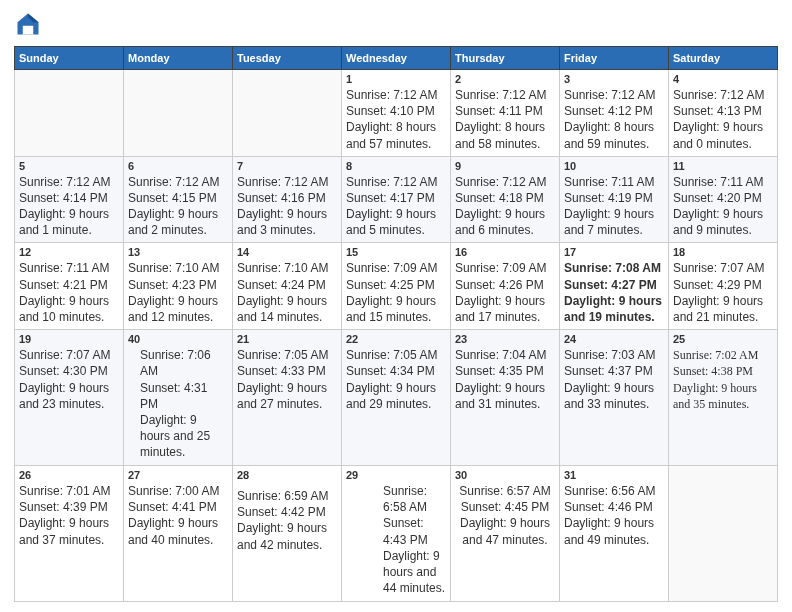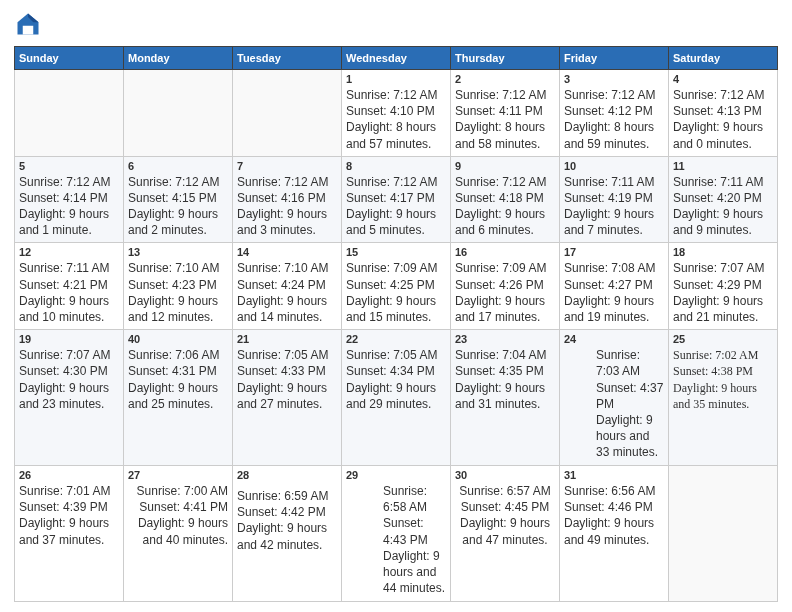--- a/index.html
+++ b/index.html
@@ -239,41 +239,41 @@
 Daylight: 9 hours and 15 minutes.</div>
           </td>
           <td>
             <span class="day-num">16</span>
             <div class="day-info" style="white-space: pre-line;">Sunrise: 7:09 AM
 Sunset: 4:26 PM
 Daylight: 9 hours and 17 minutes.</div>
           </td>
           <td>
             <span class="day-num">17</span>
-            <div class="day-info" style="white-space: pre-line;">Sunrise: 7:08 AM
+            <div class="day-info" style="white-space: pre-line; font-weight: bold;">Sunrise: 7:08 AM
 Sunset: 4:27 PM
 Daylight: 9 hours and 19 minutes.</div>
           </td>
           <td>
             <span class="day-num">18</span>
             <div class="day-info" style="white-space: pre-line;">Sunrise: 7:07 AM
 Sunset: 4:29 PM
 Daylight: 9 hours and 21 minutes.</div>
           </td>
         </tr>
         <tr>
           <td>
             <span class="day-num">19</span>
             <div class="day-info" style="white-space: pre-line;">Sunrise: 7:07 AM
 Sunset: 4:30 PM
 Daylight: 9 hours and 23 minutes.</div>
           </td>
           <td>
             <span class="day-num">40</span>
-            <div class="day-info" style="white-space: pre-line;">Sunrise: 7:06 AM
+            <div class="day-info" style="white-space: pre-line; margin-left: 12px;">Sunrise: 7:06 AM
 Sunset: 4:31 PM
 Daylight: 9 hours and 25 minutes.</div>
           </td>
           <td>
             <span class="day-num">21</span>
             <div class="day-info" style="white-space: pre-line;">Sunrise: 7:05 AM
 Sunset: 4:33 PM
 Daylight: 9 hours and 27 minutes.</div>
           </td>
           <td>
@@ -283,41 +283,41 @@
 Daylight: 9 hours and 29 minutes.</div>
           </td>
           <td>
             <span class="day-num">23</span>
             <div class="day-info" style="white-space: pre-line;">Sunrise: 7:04 AM
 Sunset: 4:35 PM
 Daylight: 9 hours and 31 minutes.</div>
           </td>
           <td>
             <span class="day-num">24</span>
-            <div class="day-info" style="white-space: pre-line; margin-left: 32px;">Sunrise: 7:03 AM
+            <div class="day-info" style="white-space: pre-line;">Sunrise: 7:03 AM
 Sunset: 4:37 PM
 Daylight: 9 hours and 33 minutes.</div>
           </td>
           <td>
             <span class="day-num">25</span>
             <div class="day-info" style="white-space: pre-line; font-family: Liberation Serif, serif;">Sunrise: 7:02 AM
 Sunset: 4:38 PM
 Daylight: 9 hours and 35 minutes.</div>
           </td>
         </tr>
         <tr>
           <td>
             <span class="day-num">26</span>
             <div class="day-info" style="white-space: pre-line;">Sunrise: 7:01 AM
 Sunset: 4:39 PM
 Daylight: 9 hours and 37 minutes.</div>
           </td>
           <td>
             <span class="day-num">27</span>
-            <div class="day-info" style="white-space: pre-line; text-align: right;">Sunrise: 7:00 AM
+            <div class="day-info" style="white-space: pre-line;">Sunrise: 7:00 AM
 Sunset: 4:41 PM
 Daylight: 9 hours and 40 minutes.</div>
           </td>
           <td>
             <span class="day-num">28</span>
             <div class="day-info" style="white-space: pre-line; margin-top: 7px;">Sunrise: 6:59 AM
 Sunset: 4:42 PM
 Daylight: 9 hours and 42 minutes.</div>
           </td>
           <td>

